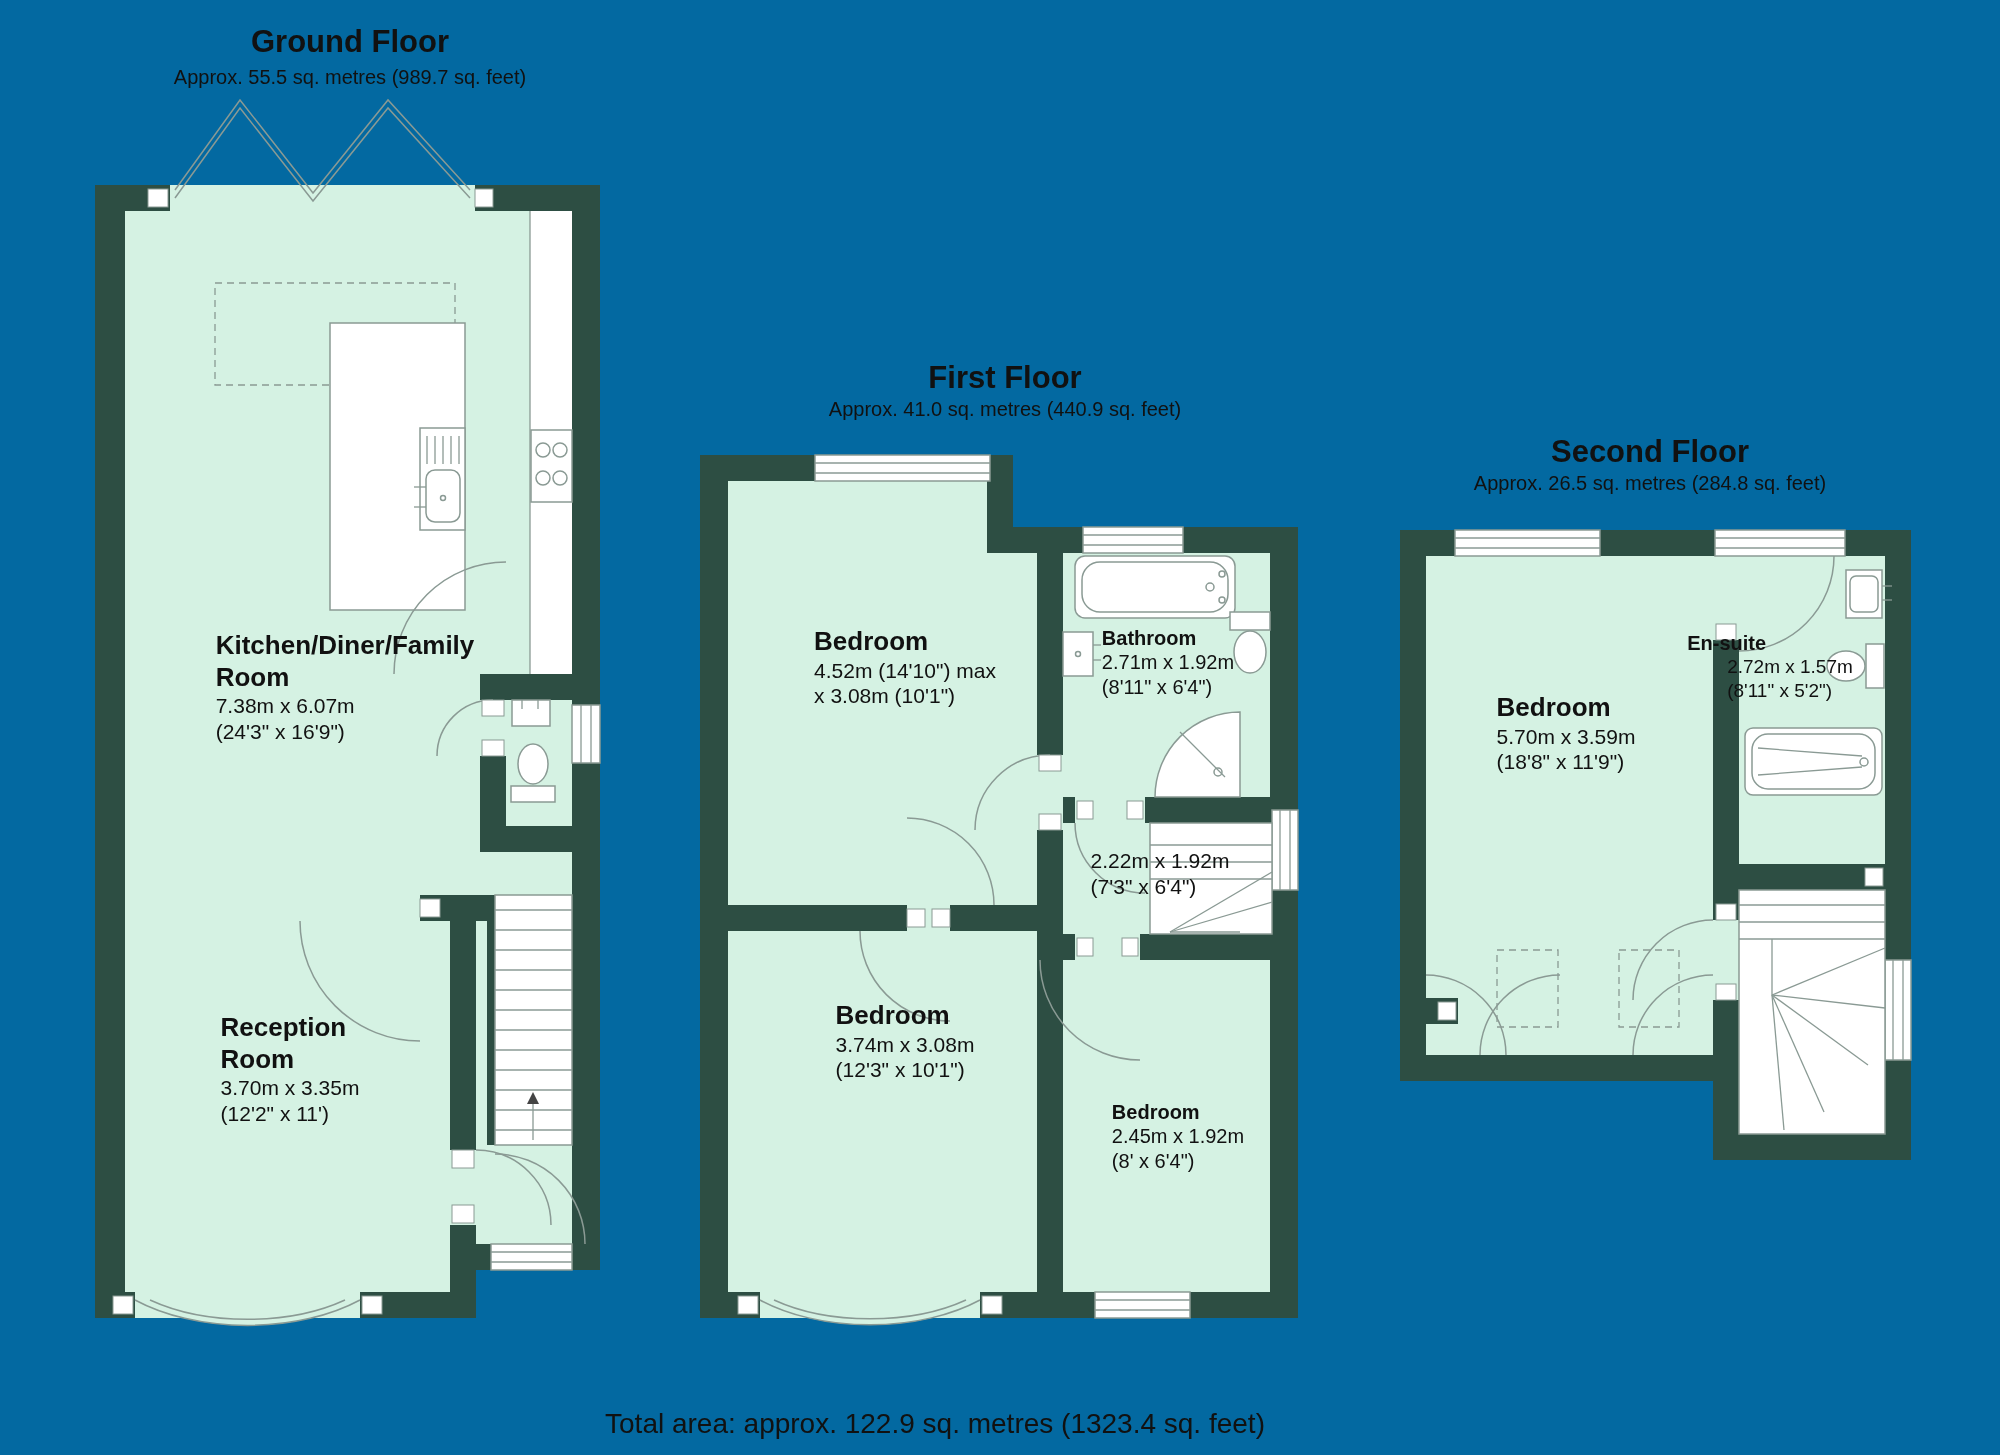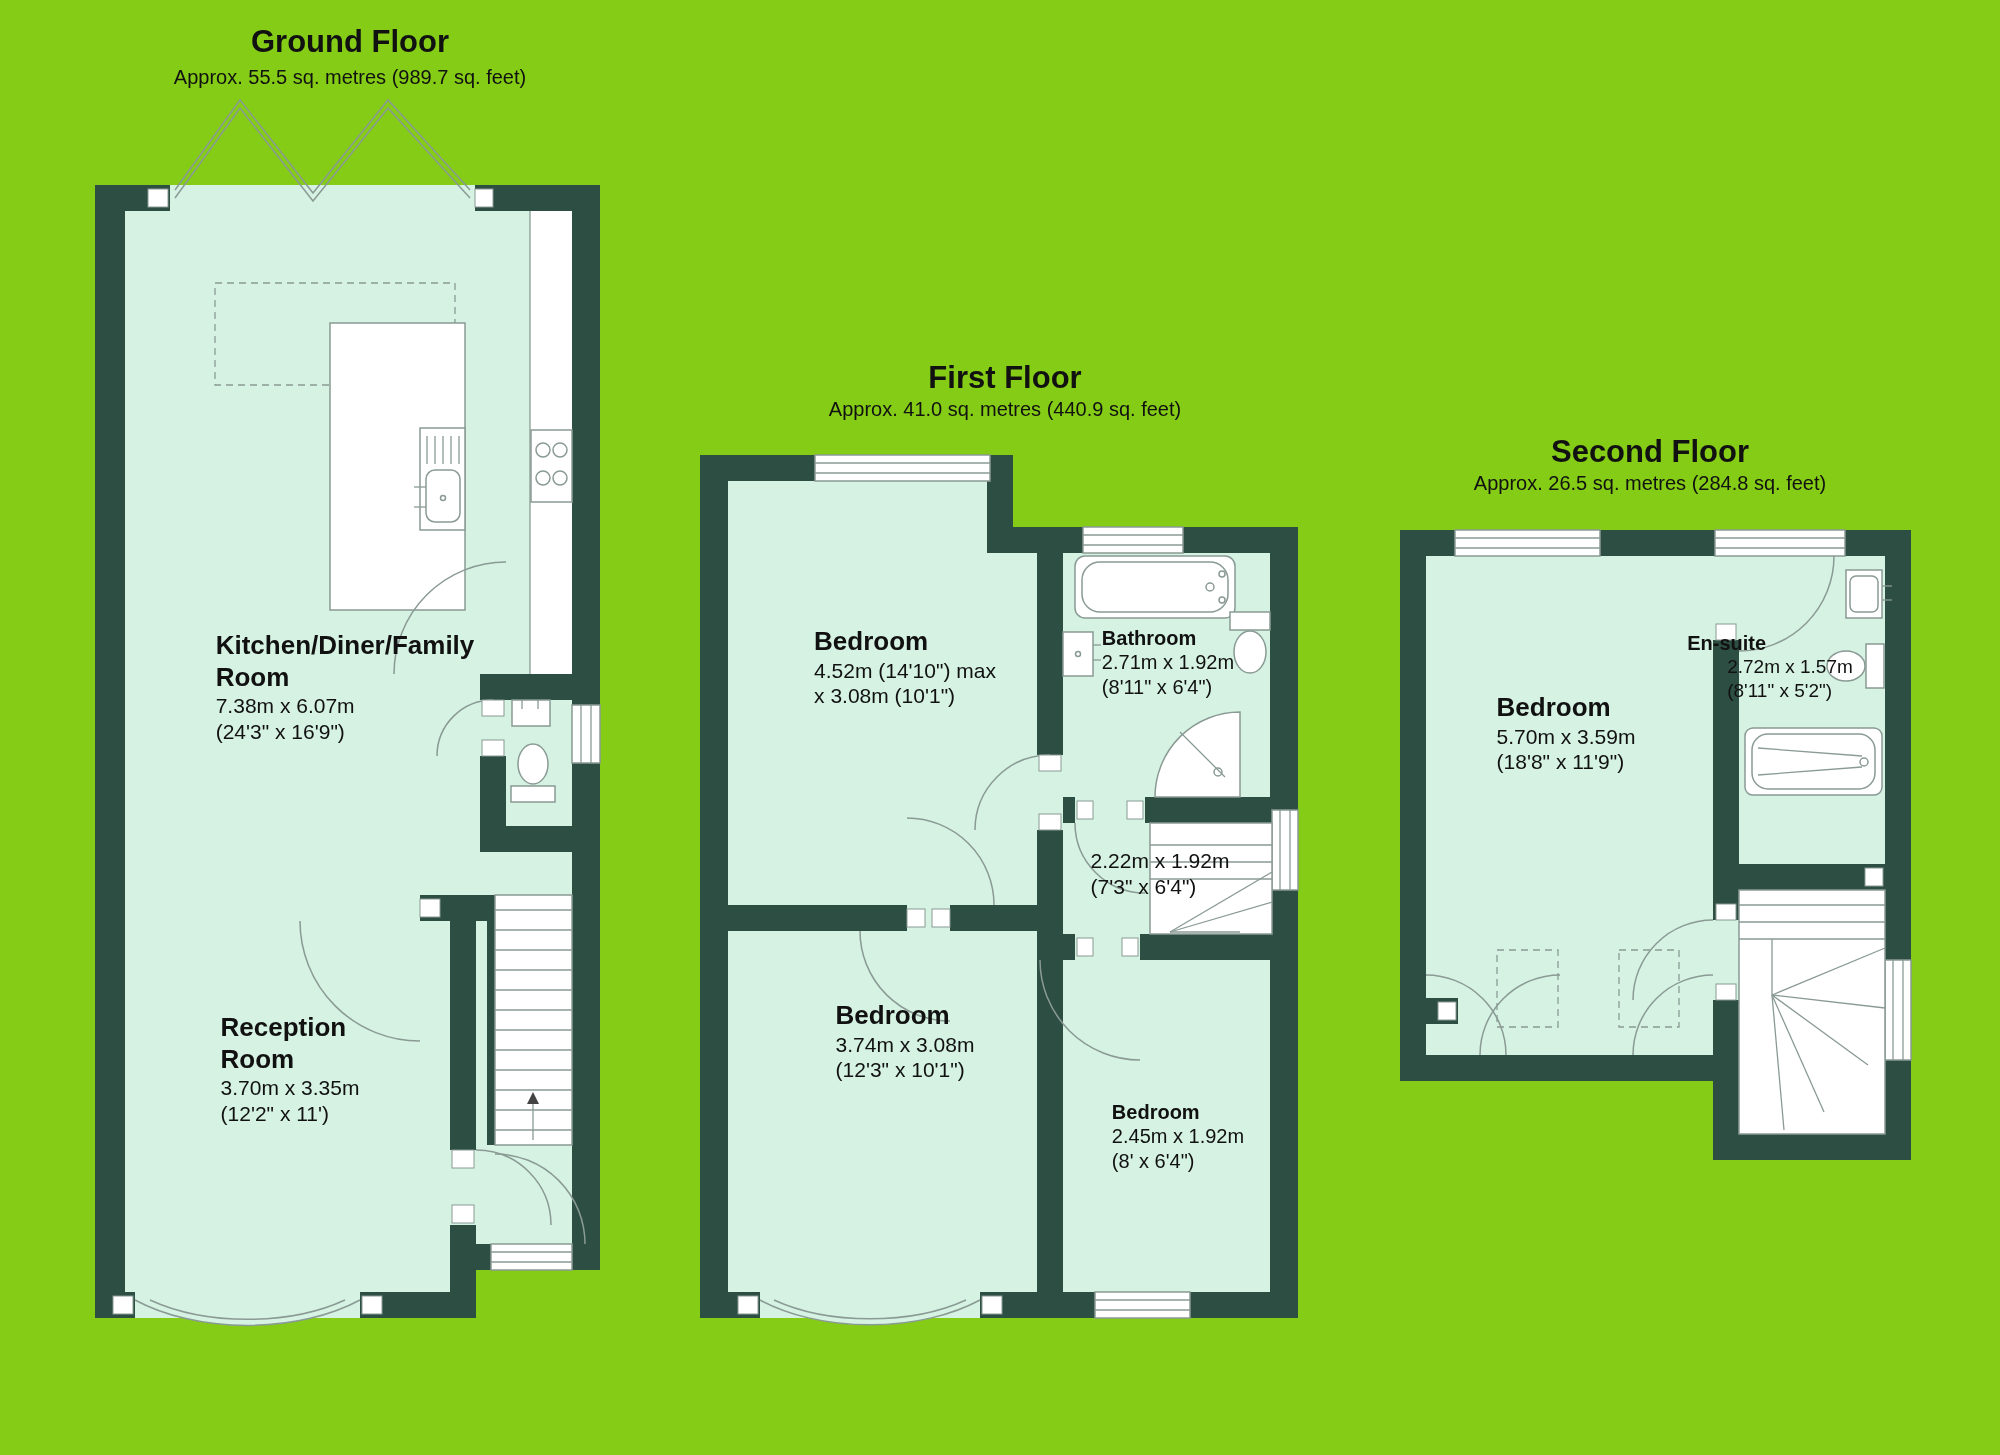--- a/index.html
+++ b/index.html
@@ -1,17 +1,17 @@
 <!DOCTYPE html>
 <html style="--wall: #2d4e43; --floor: #d5f2e3; --line: #8a9a94; --text: #111111;"><head>
 <meta charset="utf-8">
 <style>
   :root{--wall:#2d4e43;--floor:#d5f2e3;--line:#8a9a94;--text:#111111;}
   html,body{margin:0;padding:0;background:#fff;font-family:"Liberation Sans",sans-serif;}
-  #canvas{position:relative;width:2000px;height:1455px;background:#84cc16;overflow:hidden;color:var(--text);}
+  #canvas{position:relative;width:2000px;height:1455px;background:#0369a1;overflow:hidden;color:var(--text);}
   #plans{position:absolute;left:0;top:0;}
   .ft{position:absolute;transform:translateX(-50%);font-size:31px;font-weight:bold;white-space:nowrap;}
   .fs{position:absolute;transform:translateX(-50%);font-size:20px;white-space:nowrap;}
   .rl{position:absolute;transform:translateX(-50%);line-height:1.22;white-space:nowrap;}
   .rn{font-size:26px;font-weight:bold;}
   .rd{font-size:21px;}
   .sm .rn{font-size:20px;}
   .sm .rd{font-size:20px;}
   .ens .rd{font-size:19px;margin-left:40px;}
   .footer{position:absolute;transform:translateX(-50%);font-size:28px;white-space:nowrap;}
@@ -352,14 +352,15 @@
     <div class="rd">5.70m x 3.59m</div>
     <div class="rd">(18'8" x 11'9")</div>
   </div>
 
   <div class="rl sm ens" style="left:1770px;top:631px">
     <div class="rn">En-suite</div>
     <div class="rd">2.72m x 1.57m</div>
     <div class="rd">(8'11" x 5'2")</div>
   </div>
 
+  <div class="footer" style="left:935px;top:1408px">Total area: approx. 122.9 sq. metres (1323.4 sq. feet)</div>
 
 </div>
 
 </body></html>

